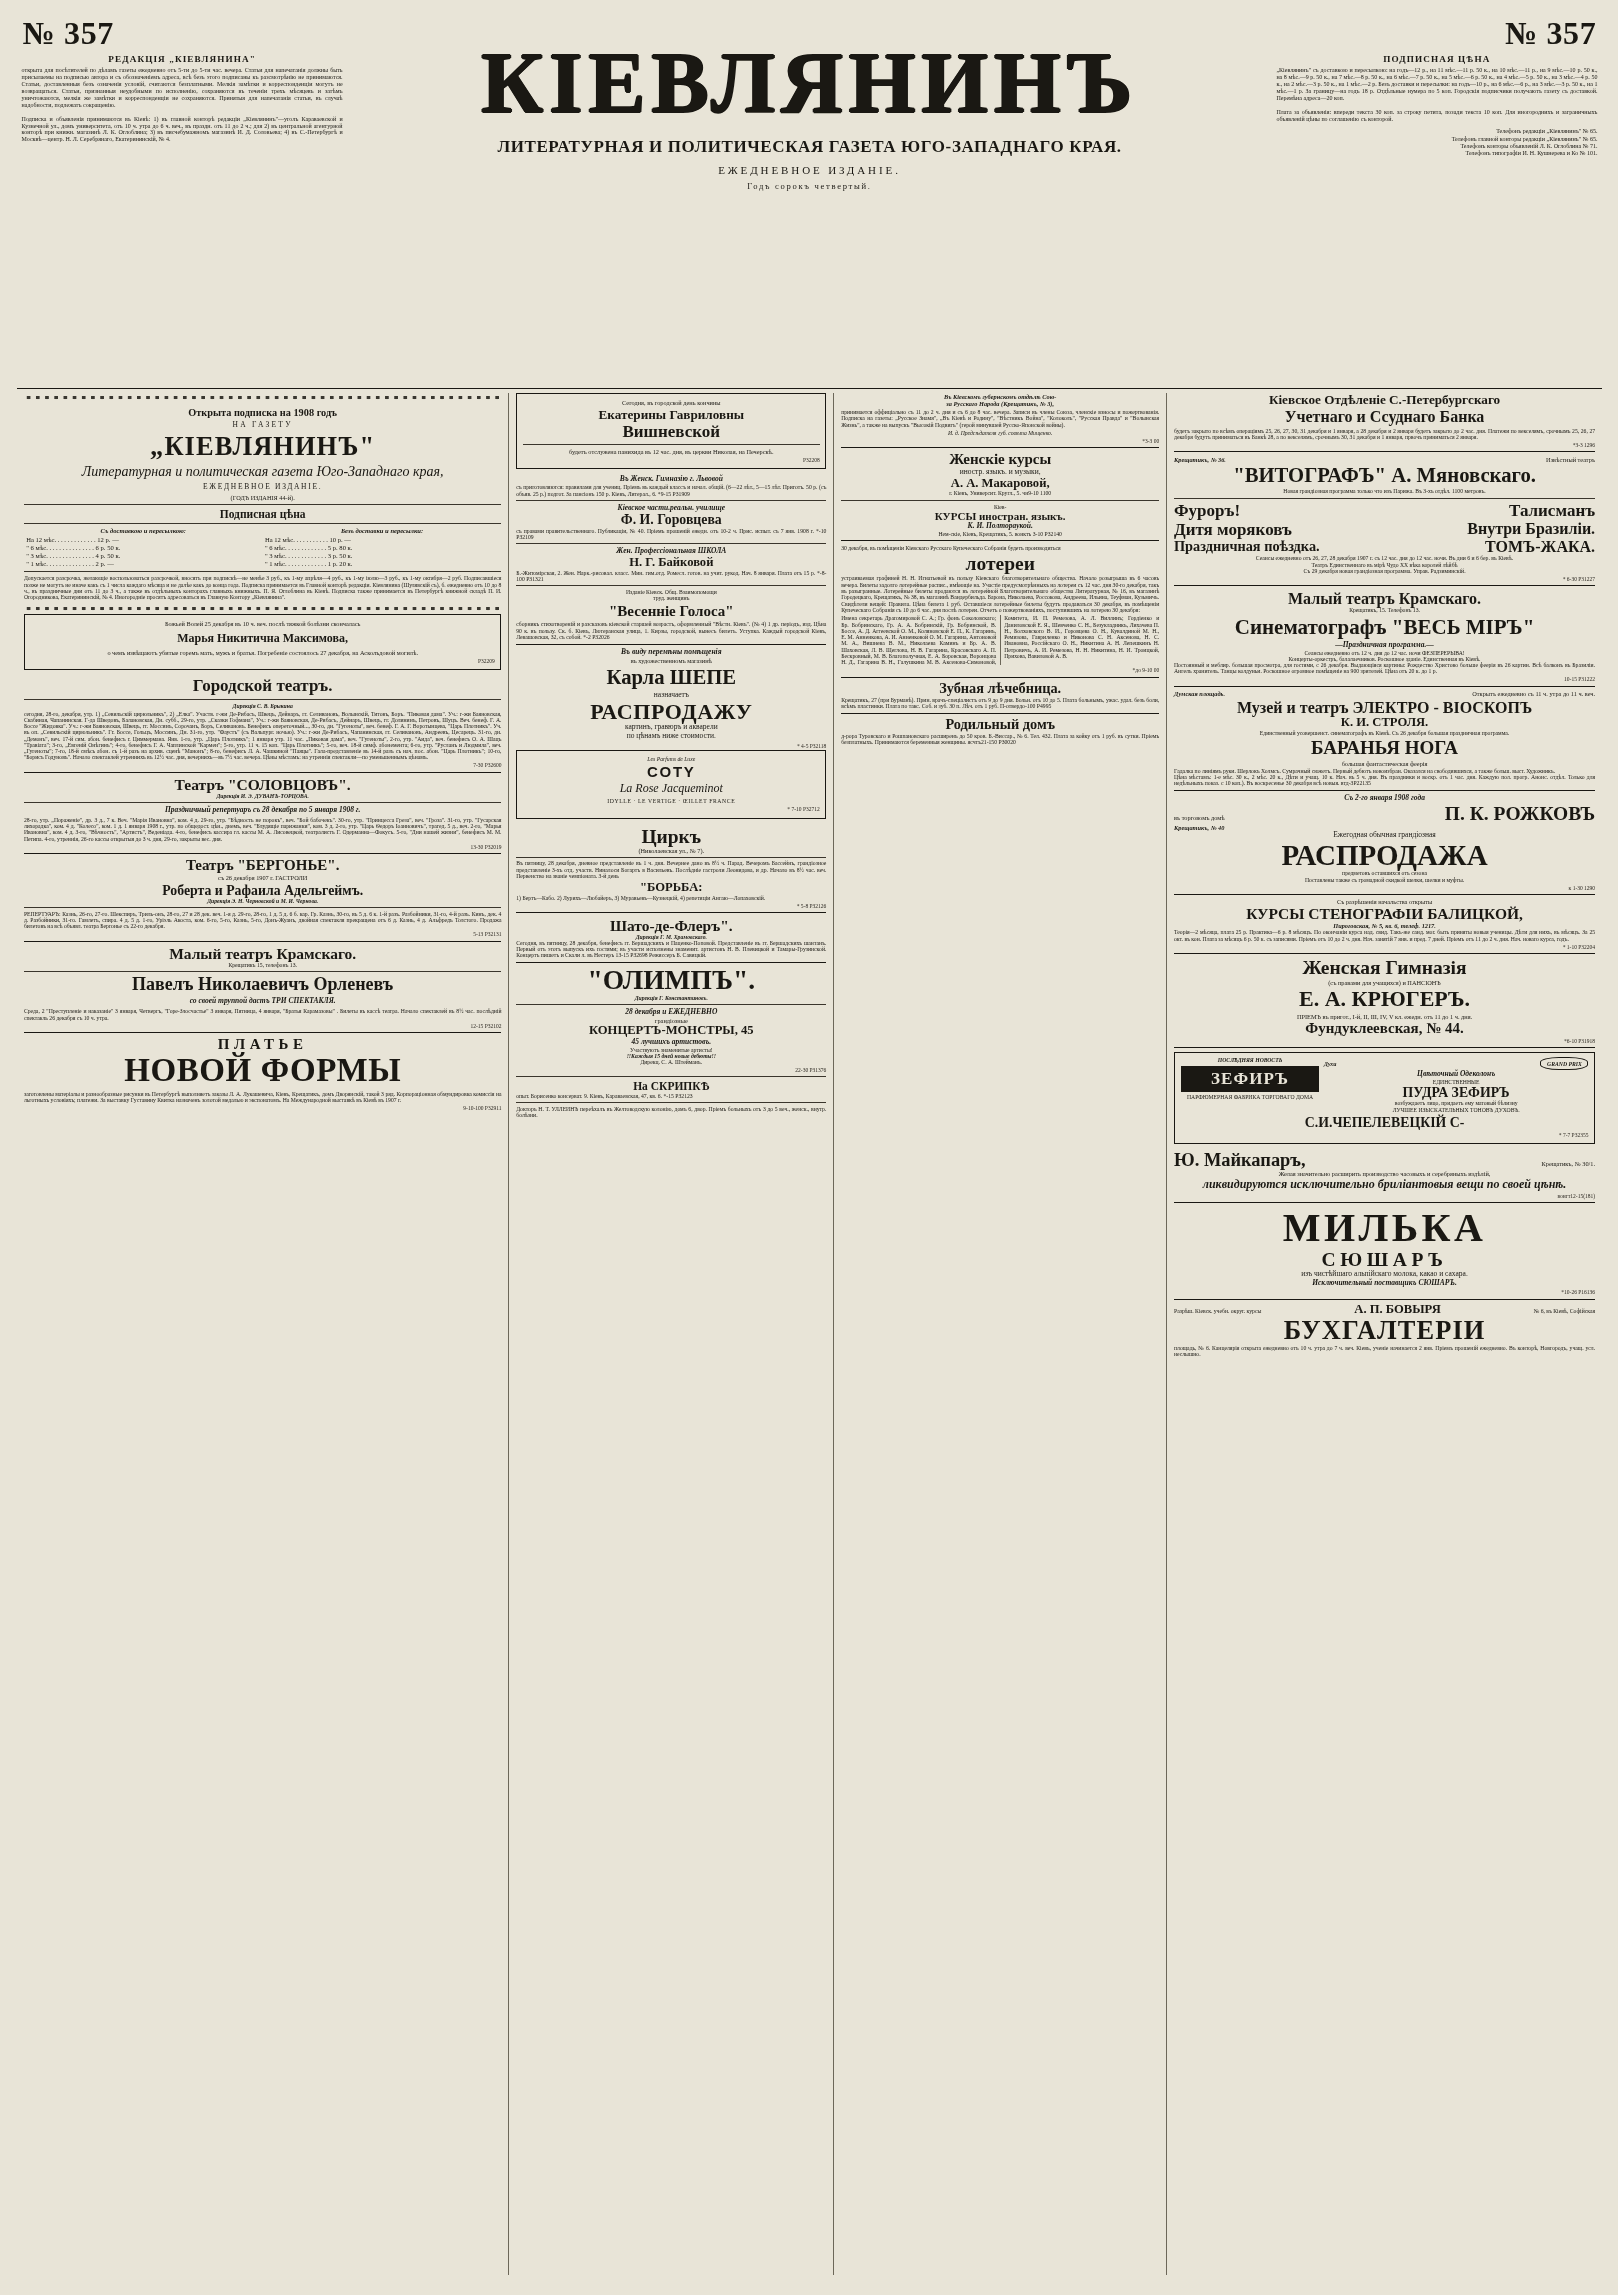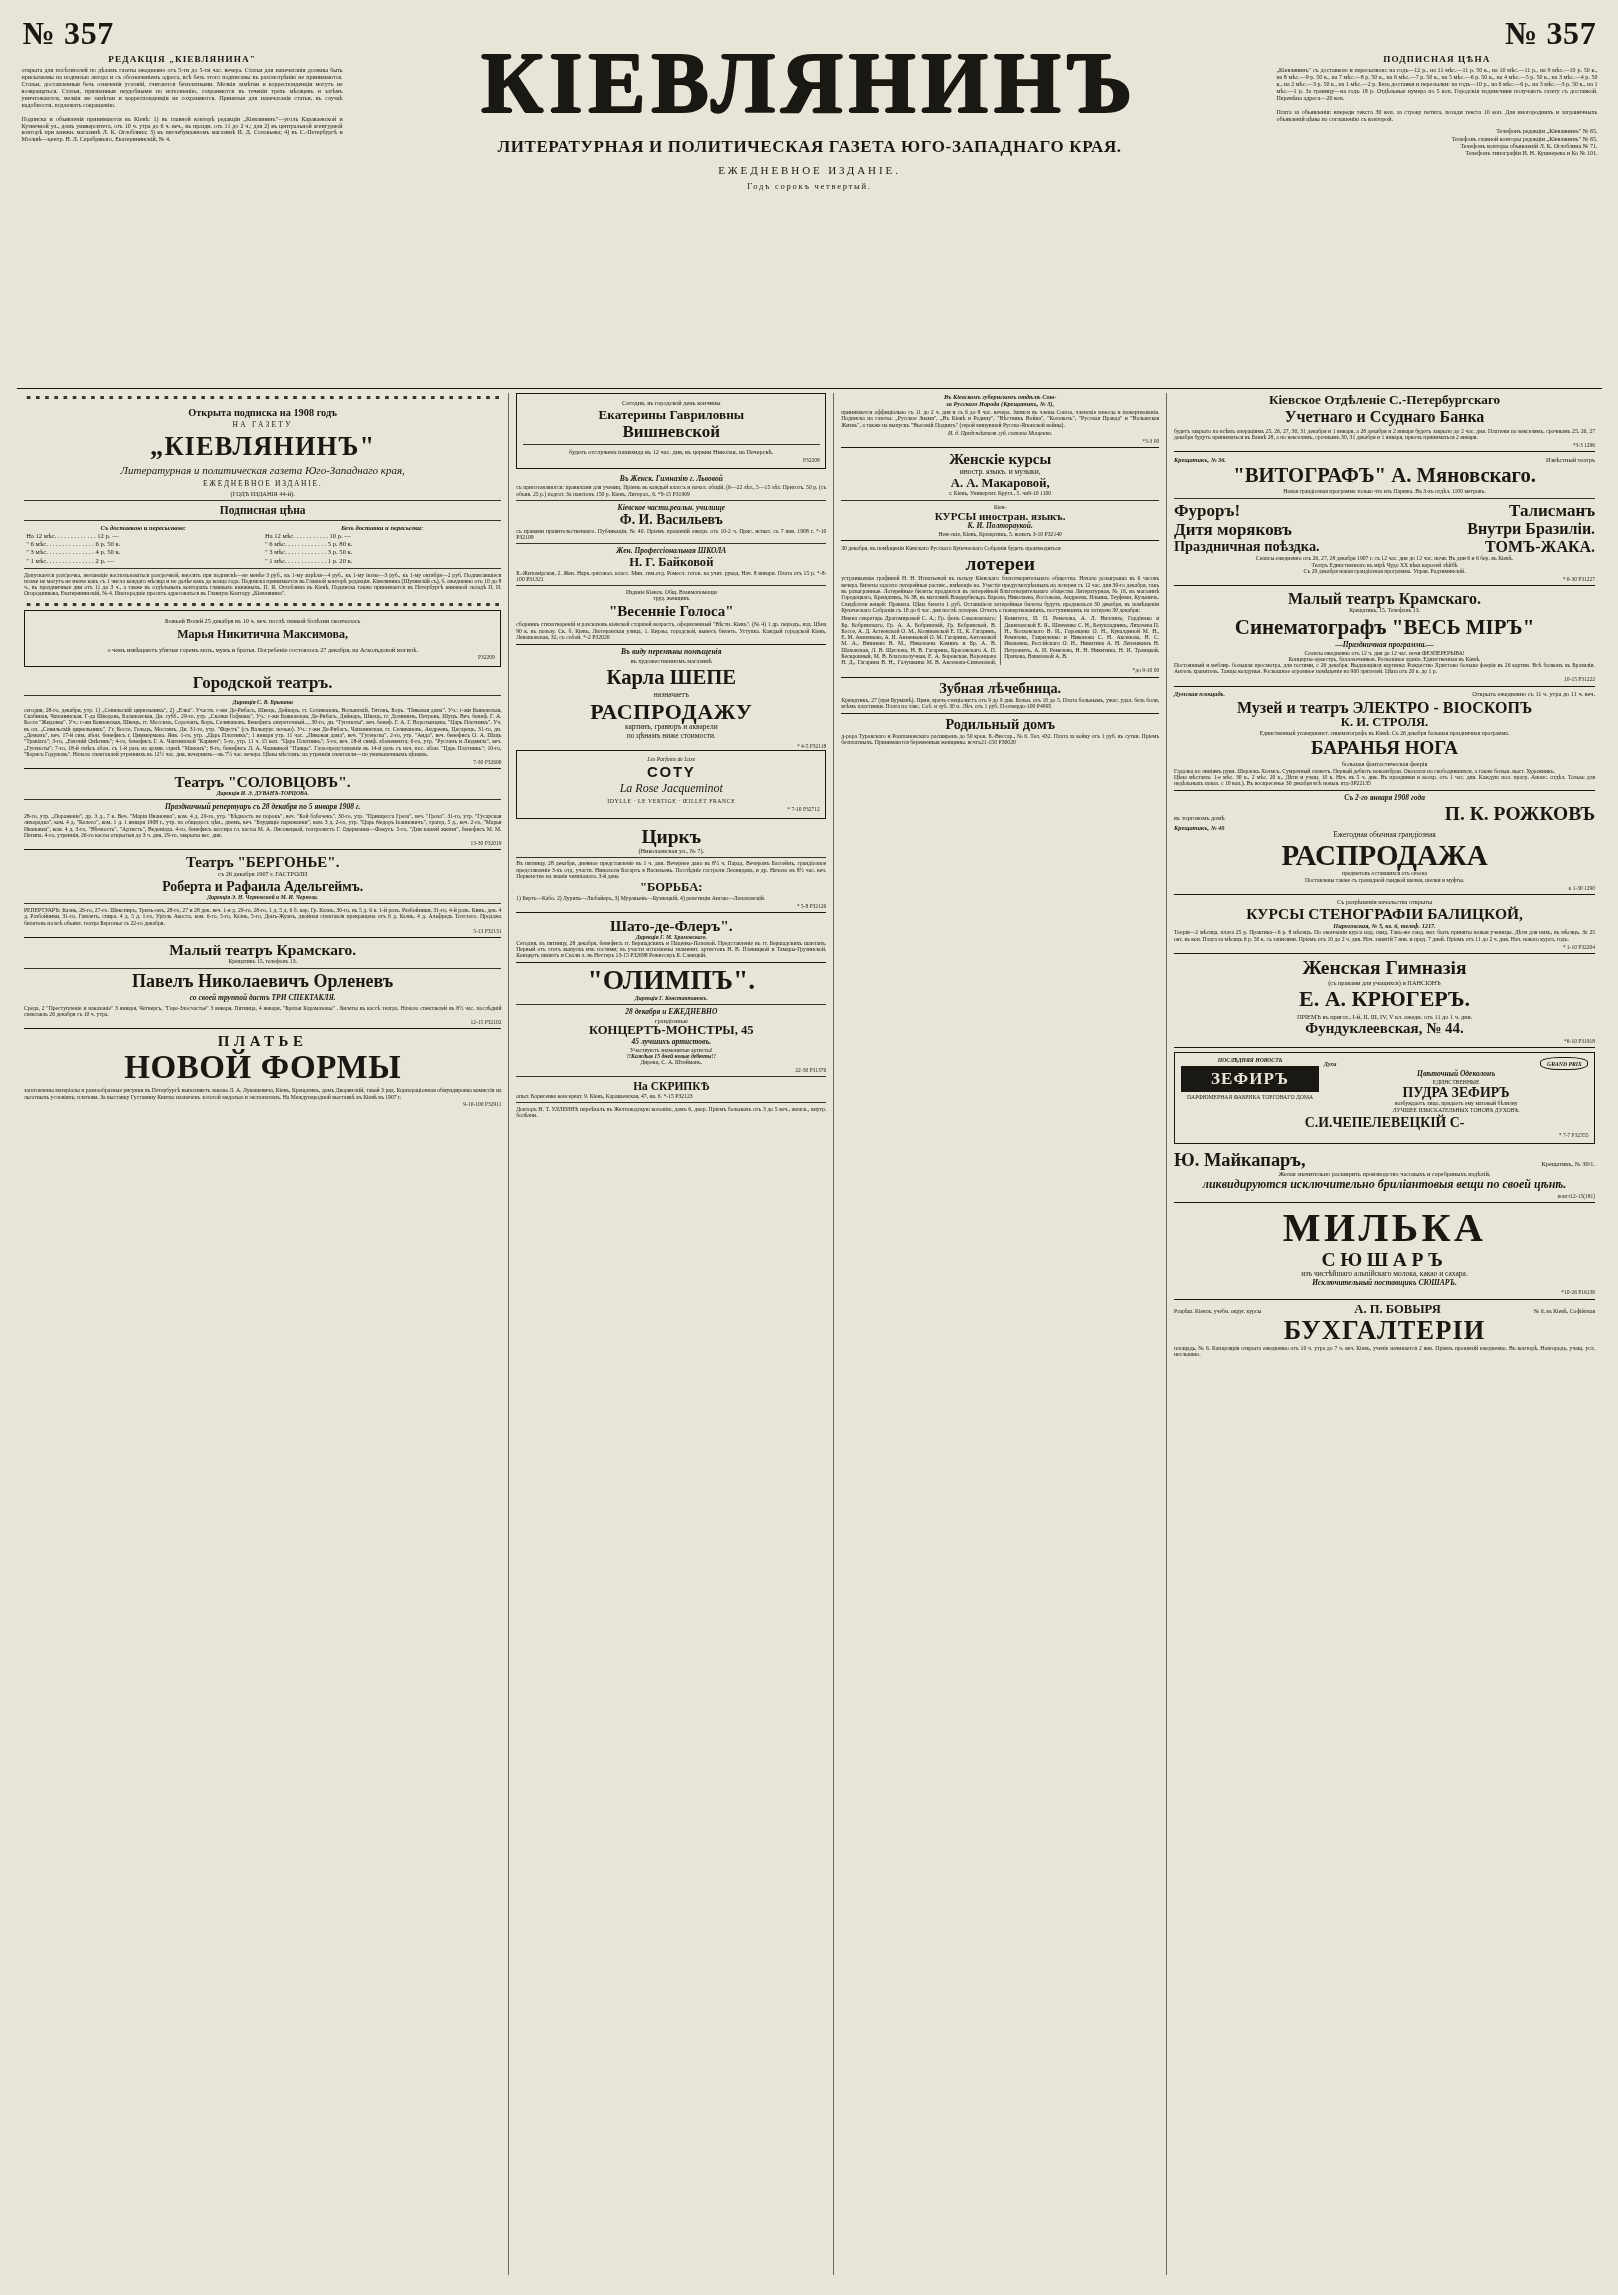--- a/index.html
+++ b/index.html
@@ -15,21 +15,21 @@
     box-sizing:border-box;
     padding:15px 17px 5.7px 17px;
     overflow:hidden;
   }
   
   .ctr{text-align:center;}
   .just{text-align:justify;}
   .tiny{font-size:6.3px;line-height:1.12;}
   .xtiny{font-size:5.7px;line-height:1.1;}
   .sm{font-size:7.5px;line-height:1.18;}
-  .md{font-size:11px;line-height:1.2;}
+  .md{font-size:14px;line-height:1.2;}
   .bold{font-weight:bold;font-style:italic;}
   .ital{font-style:italic;}
   .rule{border-top:1.1px solid #1a1813;margin:3.4px 0;}
   .rule-thin{border-top:0.6px solid #3a352c;margin:2.9px 0;}
 
   
   #masthead{position:relative;height:367px;}
   .mh-num{
     font-family:"Liberation Serif",serif;
     font-size:32px;font-weight:bold;letter-spacing:0.6px;
@@ -275,21 +275,21 @@
       </div>
 
       <div class="ad">
         <div class="ctr sm bold">Въ Женск. Гимназію г. Львовой</div>
         <div class="xtiny just">съ приготовляются: правилами для учениц. Пріемъ въ каждый классъ и начал. общій. (6—22 лѣт., 5—15 лѣт. Приготъ. 50 р. (съ объяв. 25 р.) подгот. За пансіонъ 150 р. Кіевъ, Литерал., 6. *9-15 Р31909</div>
         <div class="rule-thin"></div>
       </div>
 
       <div class="ad">
         <div class="ctr sm bold">Кіевское части.реальн. училище</div>
-        <div class="hdr-md" style="font-size:13.8px">Ф. И. Васильевъ</div>
+        <div class="hdr-md" style="font-size:13.8px">Ф. И. Горовцева</div>
         <div class="xtiny just">съ правами правительственнаго. Публикаціи, № 40. Пріемъ прошеній ежедн. отъ 10-2 ч. Прис. испыт. съ 7 янв. 1908 г. *-10 Р32109</div>
         <div class="rule-thin"></div>
       </div>
 
       <div class="ad">
         <div class="ctr sm bold">Жен. Профессіональная ШКОЛА</div>
         <div class="hdr-md" style="font-size:12.6px">Н. Г. Байковой</div>
         <div class="xtiny just">Б.-Житомірская, 2. Жен. Нарк.-рисовал. класс. Мин. гим.отд. Ромесл. готов. на учит. рукод. Нач. 8 января. Плата отъ 15 р. *-8-100 Р31321</div>
         <div class="rule-thin"></div>
       </div>

